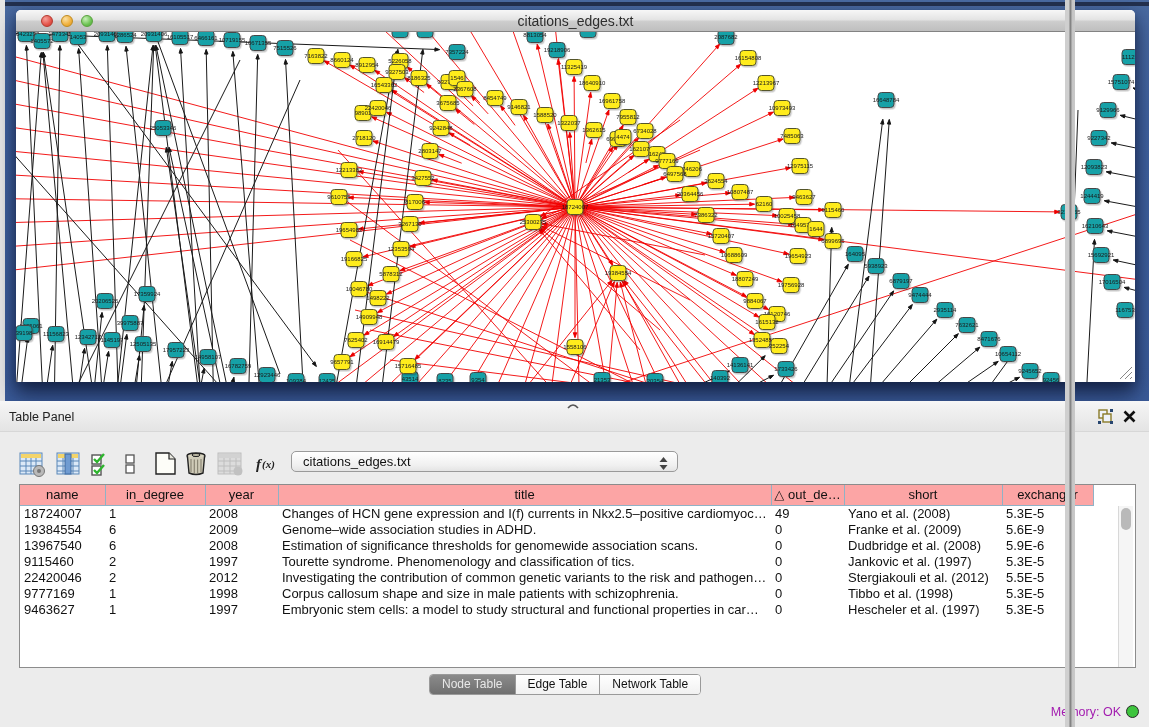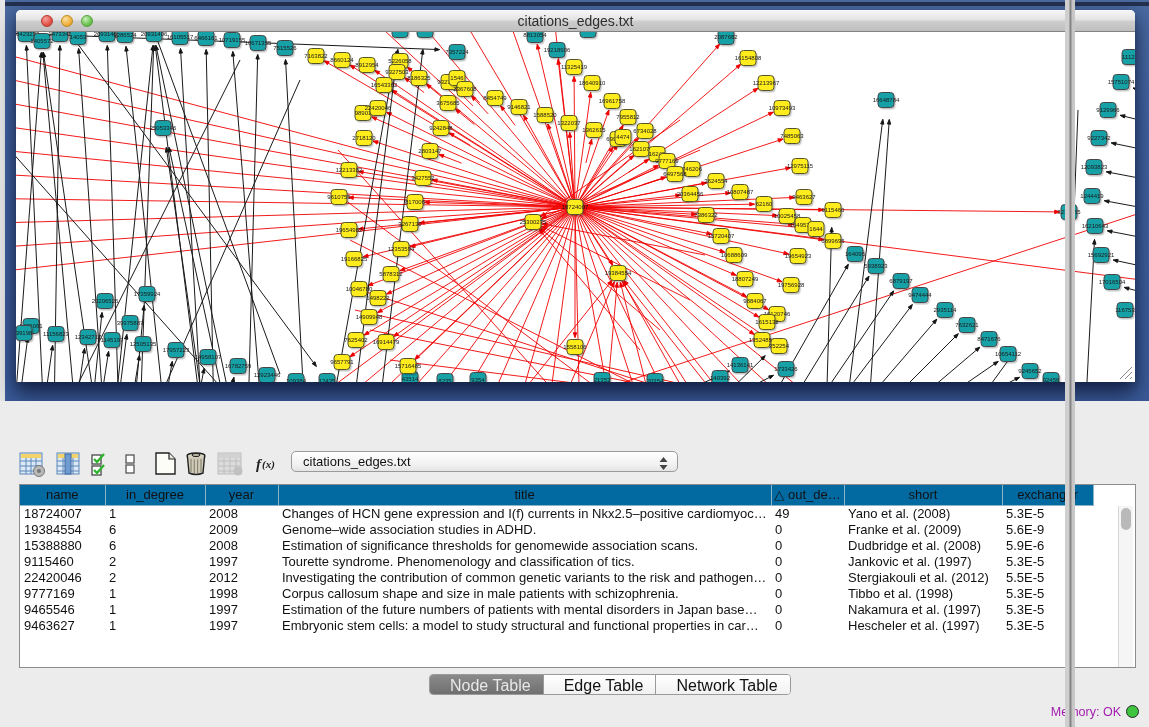--- a/index.html
+++ b/index.html
@@ -18,28 +18,28 @@
 
 #panel {position:absolute;left:0;top:401px;width:1149px;height:326px;background:#ececec}
 #ptitle {position:absolute;left:0;top:0;width:100%;height:31px;background:linear-gradient(180deg,#f7f7f7 0%,#f2f2f2 20%,#e4e4e4 100%);border-bottom:1px solid #d7d7d7}
 #ptitle .t {position:absolute;left:9px;top:9px;font-size:12.5px;color:#222}
 #toolbar {position:absolute;left:0;top:31px;width:100%;height:46px}
 #combo {position:absolute;left:291px;top:19px;width:387px;height:21px;border:1px solid #9a9a9a;border-radius:5px;
   background:linear-gradient(180deg,#ffffff,#f0f0f0 70%,#e4e4e4);font-size:13px;color:#111;line-height:19px;padding-left:11px}
 #combo .ar {position:absolute;right:9px;top:4px}
 #tblwrap {position:absolute;left:19px;top:83px;width:1117px;height:184px;background:#fff;border:1px solid #8c8c8c}
 table {border-collapse:collapse;table-layout:fixed;width:1073px;font-size:13px;color:#111}
-th {background:#0369a1;border-right:1px solid #8fb2c6;border-bottom:1px solid #8fb2c6;font-weight:normal;font-size:13px;height:20px;padding:0}
+th {background:#fca5a5;border-right:1px solid #8fb2c6;border-bottom:1px solid #8fb2c6;font-weight:normal;font-size:13px;height:20px;padding:0}
 td {height:16px;padding:0 0 0 4px;white-space:nowrap;overflow:hidden}
 .c1{width:85px} .c2{width:100px} .c3{width:73px} .c4{width:493px} .c5{width:73px} .c6{width:158px} .c7{width:91px}
 
 #vscroll {position:absolute;right:2px;top:21px;width:15px;height:161px;background:#f5f5f5;border-left:1px solid #d8d8d8}
 #vscroll .thumb {position:absolute;left:2px;top:2px;width:10px;height:22px;border-radius:5px;background:#b9b9b9}
 #tabs {position:absolute;left:429px;top:273px;height:21px;display:flex;border:1px solid #9a9a9a;border-radius:4px;overflow:hidden;background:#fff}
-#tabs div {font-size:16px;padding:2px 12px 0 20px;border-right:1px solid #9a9a9a;color:#111;background:linear-gradient(180deg,#ffffff,#f1f1f1)}
+#tabs div {font-size:12px;padding:2px 12px 0 12px;border-right:1px solid #9a9a9a;color:#111;background:linear-gradient(180deg,#ffffff,#f1f1f1)}
 #tabs div:last-child {border-right:none}
 #tabs div.sel {background:linear-gradient(180deg,#8b8b8b,#6f6f6f);color:#e8e8e8}
 #mem {position:absolute;right:28px;top:304px;font-size:12.5px;color:#a21caf}
 #memdot {position:absolute;right:10px;top:304px;width:13px;height:13px;border-radius:50%;background:#3ec43e;border:1.5px solid #2a2a2a}
 
 #redge {position:absolute;right:0;top:0;width:10px;height:727px;background:linear-gradient(90deg,#cfcfcf 0,#cfcfcf 4px,#7e7e7e 5px,#8a8a8a 6px,#c4c4c4 7px,#c9c9c9 10px)}
 </style></head><body>
 <div id="root">
 <div id="desk">
   <div class="topline"></div>
@@ -709,20 +709,36 @@
     <svg width="18" height="18" style="position:absolute;right:1px;bottom:1px">
           <g stroke="#888" stroke-width="1">
             <line x1="16" y1="4" x2="4" y2="16"></line>
             <line x1="16" y1="9" x2="9" y2="16"></line>
             <line x1="16" y1="14" x2="14" y2="16"></line>
           </g>
         </svg>
   </div>
 </div>
 <div id="panel">
+  <div id="ptitle">
+        <div class="t">Table Panel</div>
+        <svg width="14" height="7" style="position:absolute;left:566px;top:1px">
+          <path d="M2 6 Q7 0 12 6" fill="none" stroke="#555" stroke-width="1.6"></path>
+        </svg>
+    <svg width="15" height="15" style="position:absolute;right:36px;top:8px">
+          <rect x="1" y="1" width="8" height="8" fill="#eef3fa" stroke="#8a7b28" stroke-width="1.4"></rect>
+          <rect x="5" y="5" width="8" height="8" fill="#eef3fa" stroke="#8a7b28" stroke-width="1.4"></rect>
+          <rect x="12" y="0" width="3" height="3" fill="#27456f"></rect>
+          <rect x="0" y="12" width="3" height="3" fill="#27456f"></rect>
+          <rect x="12" y="12" width="3" height="3" fill="#27456f"></rect>
+        </svg>
+    <svg width="13" height="13" style="position:absolute;right:13px;top:9px">
+          <path d="M1.5 1.5 L11.5 11.5 M11.5 1.5 L1.5 11.5" stroke="#111" stroke-width="2.6"></path>
+        </svg>
+  </div>
   <div id="toolbar">
     <svg width="270" height="30" style="position:absolute;left:18px;top:20px">
 
       <g transform="translate(2,1)">
             <rect x="0" y="0" width="22" height="21" fill="#dce9f7" stroke="#5a87b8"></rect>
             <rect x="1" y="1" width="20" height="4" fill="#f3d46a"></rect>
             <path d="M0 8 H22 M0 13 H22 M0 18 H22 M6 5 V21 M11 5 V21 M16 5 V21" stroke="#5a87b8" stroke-width="1"></path>
             <circle cx="19" cy="18" r="5.5" fill="#b9b9b9" stroke="#777"></circle>
             <circle cx="19" cy="18" r="2" fill="#777"></circle>
           </g>
@@ -797,21 +813,21 @@
             <tr>
               <td class="c1">19384554</td>
               <td class="c2">6</td>
               <td class="c3">2009</td>
               <td class="c4">Genome–wide association studies in ADHD.</td>
               <td class="c5">0</td>
               <td class="c6">Franke et al. (2009)</td>
               <td class="c7">5.6E-9</td>
             </tr>
             <tr>
-              <td class="c1">15388880</td>
+              <td class="c1">13967540</td>
               <td class="c2">6</td>
               <td class="c3">2008</td>
               <td class="c4">Estimation of significance thresholds for genomewide association scans.</td>
               <td class="c5">0</td>
               <td class="c6">Dudbridge et al. (2008)</td>
               <td class="c7">5.9E-6</td>
             </tr>
             <tr>
               <td class="c1">9115460</td>
               <td class="c2">2</td>
@@ -833,29 +849,20 @@
             <tr>
               <td class="c1">9777169</td>
               <td class="c2">1</td>
               <td class="c3">1998</td>
               <td class="c4">Corpus callosum shape and size in male patients with schizophrenia.</td>
               <td class="c5">0</td>
               <td class="c6">Tibbo et al. (1998)</td>
               <td class="c7">5.3E-5</td>
             </tr>
             <tr>
-              <td class="c1">9465546</td>
-              <td class="c2">1</td>
-              <td class="c3">1997</td>
-              <td class="c4">Estimation of the future numbers of patients with mental disorders in Japan base…</td>
-              <td class="c5">0</td>
-              <td class="c6">Nakamura et al. (1997)</td>
-              <td class="c7">5.3E-5</td>
-            </tr>
-            <tr>
               <td class="c1">9463627</td>
               <td class="c2">1</td>
               <td class="c3">1997</td>
               <td class="c4">Embryonic stem cells: a model to study structural and functional properties in car…</td>
               <td class="c5">0</td>
               <td class="c6">Hescheler et al. (1997)</td>
               <td class="c7">5.3E-5</td>
             </tr>
     </tbody>
         </table>

